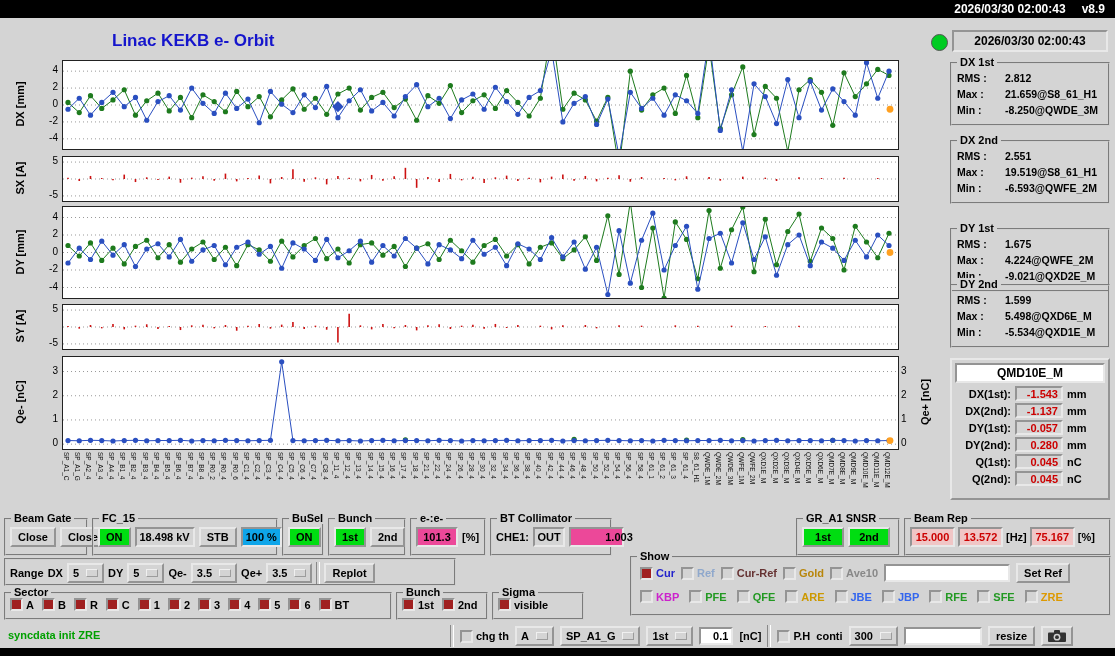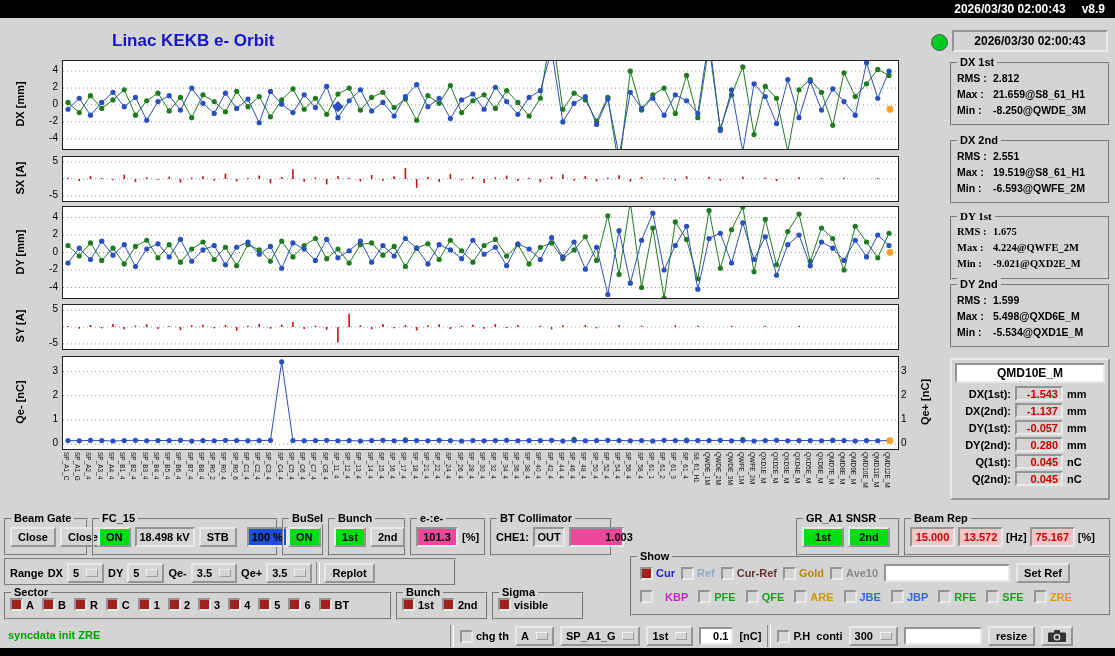--- a/index.html
+++ b/index.html
@@ -18,21 +18,21 @@
   
   .plot{position:absolute;background:#fff;border:1px solid #222;}
   .tick{position:absolute;width:24px;text-align:right;font-size:10px;}
   .tickr{position:absolute;width:18px;text-align:left;font-size:10px;}
   .ylab{position:absolute;transform:translate(-50%,-50%) rotate(-90deg);font-size:11px;font-weight:bold;white-space:nowrap;}
   .xlab{position:absolute;font-size:6.5px;transform:rotate(90deg);transform-origin:0 0;white-space:nowrap;color:#111;}
   
   .statbox{position:absolute;left:950px;width:160px;height:64px;border:2px groove #cfcfcf;
            box-sizing:border-box;padding:6px 5px 2px 5px;}
   .stitle{position:absolute;top:-8px;left:5px;background:#d4d4d4;padding:0 3px;font-size:11px;font-weight:bold;}
-  .srow{font-size:10.5px;font-weight:bold;line-height:16px;white-space:nowrap;display:flex;gap:4px;}
+  .srow{font-size:10.5px;font-weight:bold;line-height:16px;white-space:nowrap;display:flex;gap:16px;}
   .slab{display:inline-block;min-width:32px;}
   .qmdbox{position:absolute;left:950px;top:358px;width:160px;height:142px;border:2px outset #e8e8e8;
           box-sizing:border-box;padding:3px;}
   .qmd-title{border:2px inset #e8e8e8;background:#fff;font-size:12px;font-weight:bold;text-align:center;
              padding:1px 0;margin-bottom:3px;}
   .qrow{display:flex;align-items:center;gap:4px;margin-bottom:2px;}
   .qlab{width:56px;text-align:right;font-size:11px;font-weight:bold;}
   .qval{width:48px;height:15px;border:2px inset #e8e8e8;background:#d4d4d4;color:#cc0000;
         font-size:11px;font-weight:bold;text-align:right;padding:0 3px;box-sizing:border-box;}
   .qunit{font-size:11px;font-weight:bold;}
@@ -41,21 +41,21 @@
   .glabel{position:absolute;top:-8px;left:5px;background:#d4d4d4;padding:0 3px;font-size:11px;font-weight:bold;white-space:nowrap;}
   .gbody{position:absolute;left:4px;top:7px;right:3px;display:flex;align-items:center;gap:4px;}
   .btn{display:inline-flex;align-items:center;justify-content:center;border:2px outset #e8e8e8;
        background:#d4d4d4;font-size:11px;font-weight:bold;height:20px;box-sizing:border-box;
        padding:0 6px;white-space:nowrap;cursor:default;}
   .btn.green{background:#00dd11;}
   .disp{display:inline-flex;align-items:center;justify-content:center;border:2px inset #e8e8e8;
         background:#d4d4d4;font-size:11px;font-weight:bold;height:20px;box-sizing:border-box;
         padding:0 3px;white-space:nowrap;}
   .disp.white{background:#ec4899;}
-  .disp.green{background:#1d4ed8;margin-left:6px;}
+  .disp.green{background:#0ea5e9;}
   .disp.pink{background:#f0c6c6;color:#cc0000;}
   .lbl{font-size:11px;font-weight:bold;white-space:nowrap;}
   .cb{display:inline-flex;align-items:center;gap:3px;}
   .cbbox{width:9px;height:9px;border:2px inset #e8e8e8;background:#d4d4d4;flex:none;}
   .cbbox.on{background:#a02020;}
   .cbl{font-size:11px;font-weight:bold;white-space:nowrap;}
   .omenu{display:inline-flex;align-items:center;border:2px outset #e8e8e8;background:#d4d4d4;
          padding:1px 4px;font-size:11px;font-weight:bold;height:20px;box-sizing:border-box;}
   .ind{width:10px;height:6px;border:1px outset #f0f0f0;background:#d4d4d4;margin-left:7px;}
   .vsep{width:2px;height:22px;border-left:1px solid #888;border-right:1px solid #fff;flex:none;}
@@ -738,21 +738,21 @@
         </div>
         <div class="srow">
           <span class="slab">Max :</span>
           <span>19.519@S8_61_H1</span>
         </div>
         <div class="srow">
           <span class="slab">Min :</span>
           <span>-6.593@QWFE_2M</span>
         </div>
       </div>
-      <div class="statbox" style="top: 216px; font-family: Liberation Serif, serif;">
+      <div class="statbox" style="top: 228px;">
         <span class="stitle">DY 1st</span>
         <div class="srow">
           <span class="slab">RMS :</span>
           <span>1.675</span>
         </div>
         <div class="srow">
           <span class="slab">Max :</span>
           <span>4.224@QWFE_2M</span>
         </div>
         <div class="srow">
@@ -935,21 +935,21 @@
         <span class="cb">
           <span class="cbbox"></span>
           <span class="cbl" style="color: rgb(136, 136, 136);">Ave10</span>
         </span>
         <input class="tinput" value="" style="width: 126px;">
         <span class="btn">Set Ref</span>
       </div>
     <div class="showrow" id="show-row2" style="position:absolute;left:8px;top:32px;display:flex;align-items:center;gap:10px;">
         <span class="cb">
           <span class="cbbox"></span>
-          <span class="cbl" style="color: rgb(204, 34, 204); margin-left: 9px;">KBP</span>
+          <span class="cbl" style="color: rgb(204, 34, 204);">KBP</span>
         </span>
         <span class="cb">
           <span class="cbbox"></span>
           <span class="cbl" style="color: rgb(34, 153, 34);">PFE</span>
         </span>
         <span class="cb">
           <span class="cbbox"></span>
           <span class="cbl" style="color: rgb(34, 153, 34);">QFE</span>
         </span>
         <span class="cb">

